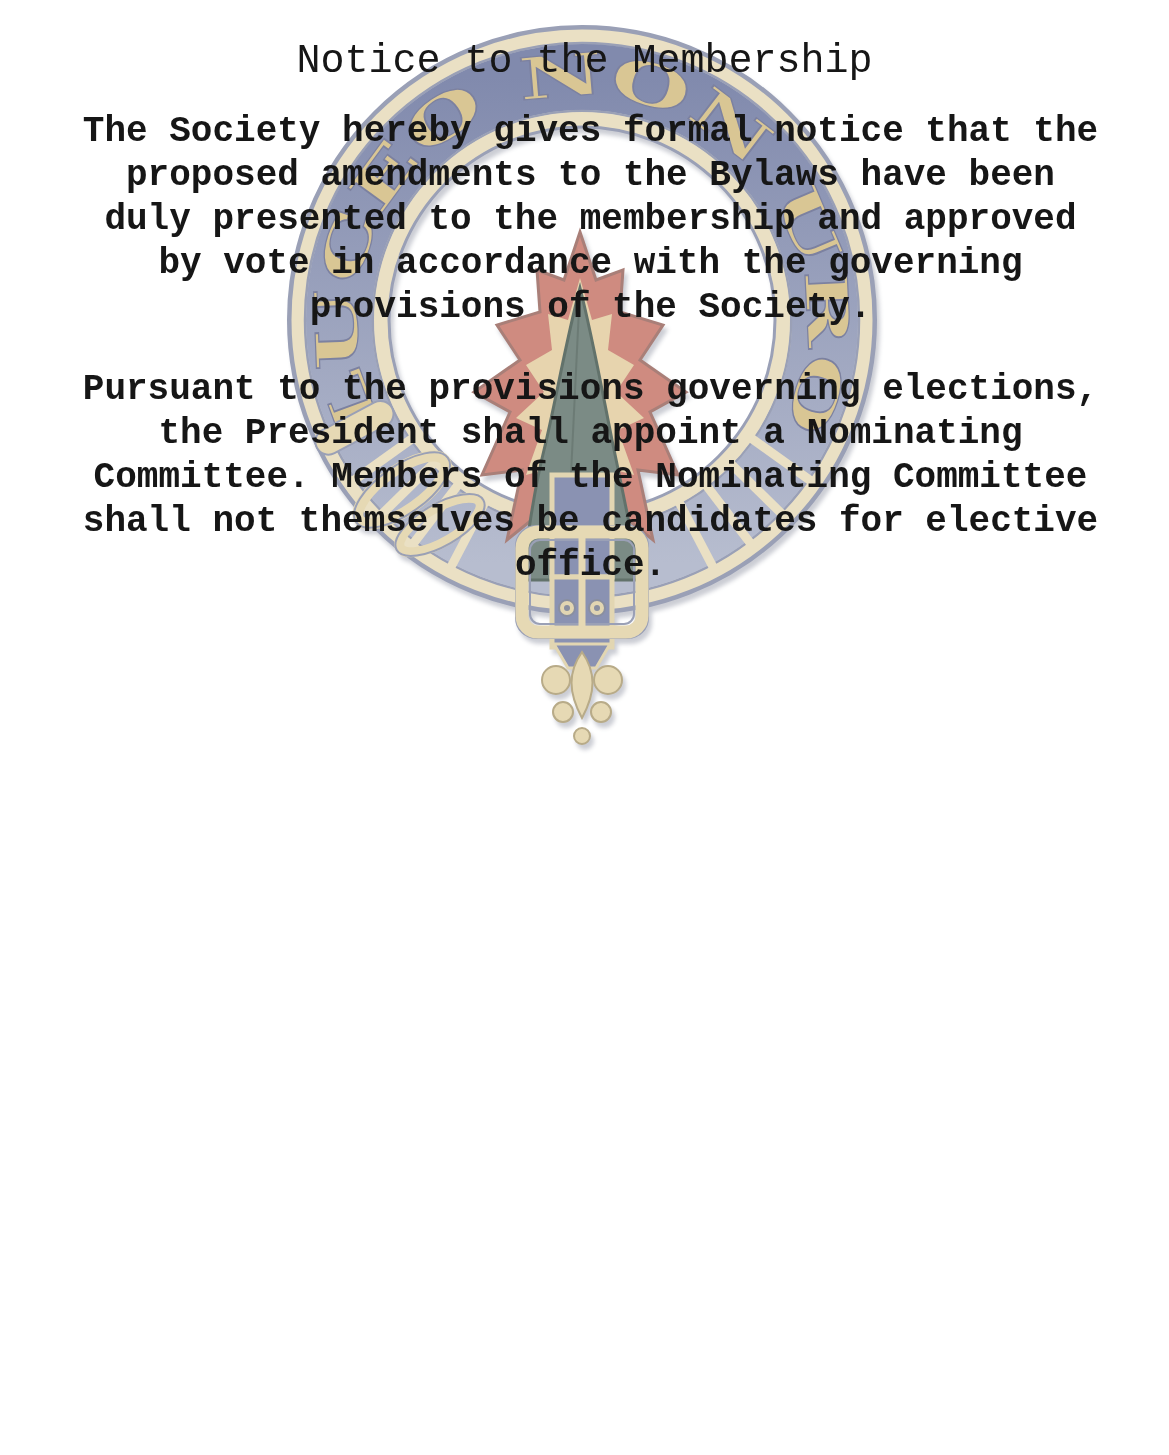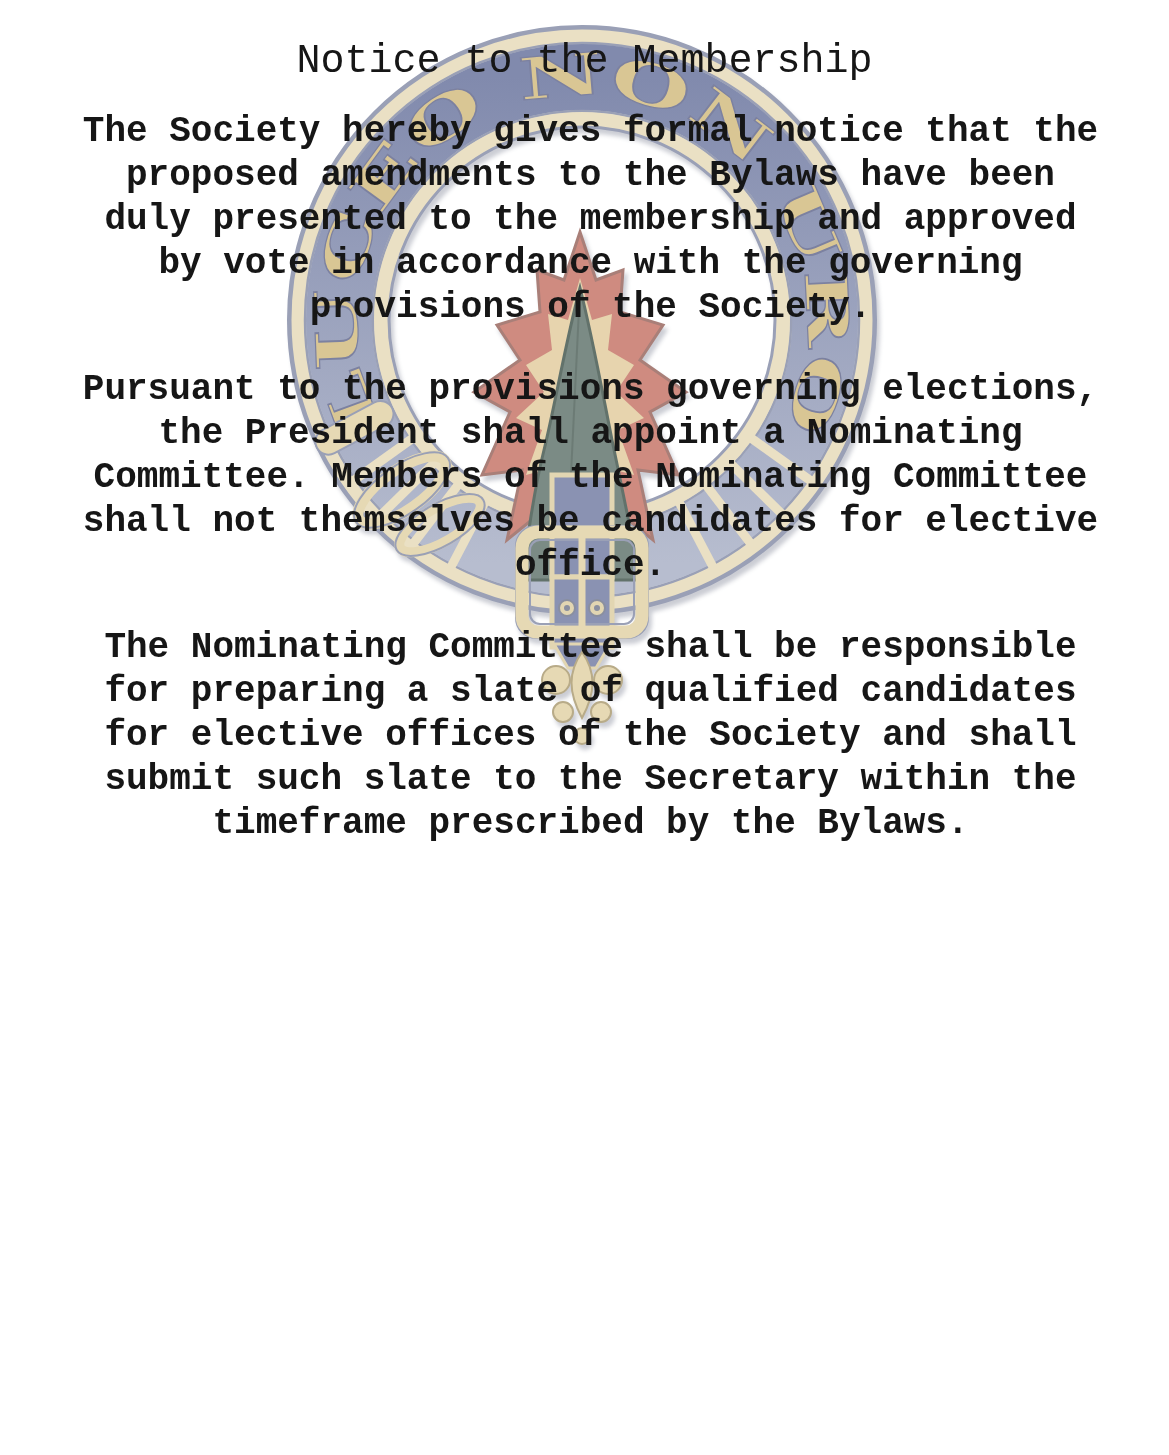--- a/index.html
+++ b/index.html
@@ -119,20 +119,15 @@
     <p>The Society hereby gives formal notice that the
 proposed amendments to the Bylaws have been
 duly presented to the membership and approved
 by vote in accordance with the governing
 provisions of the Society.</p>
     <p>Pursuant to the provisions governing elections,
 the President shall appoint a Nominating
 Committee. Members of the Nominating Committee
 shall not themselves be candidates for elective
 office.</p>
-    <p>The Nominating Committee shall be responsible
-for preparing a slate of qualified candidates
-for elective offices of the Society and shall
-submit such slate to the Secretary within the
-timeframe prescribed by the Bylaws.</p>
   </main>
 
 </div>
 
 </body></html>

